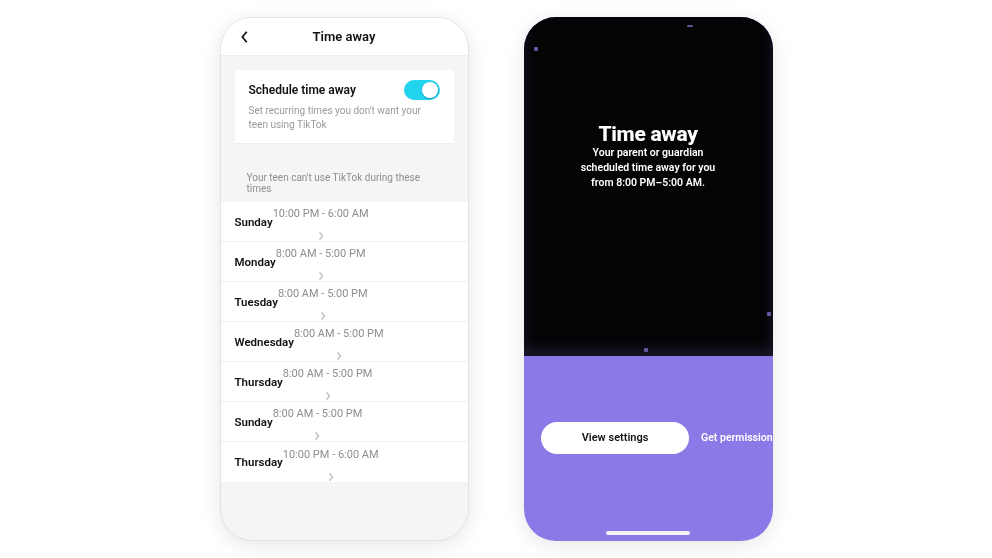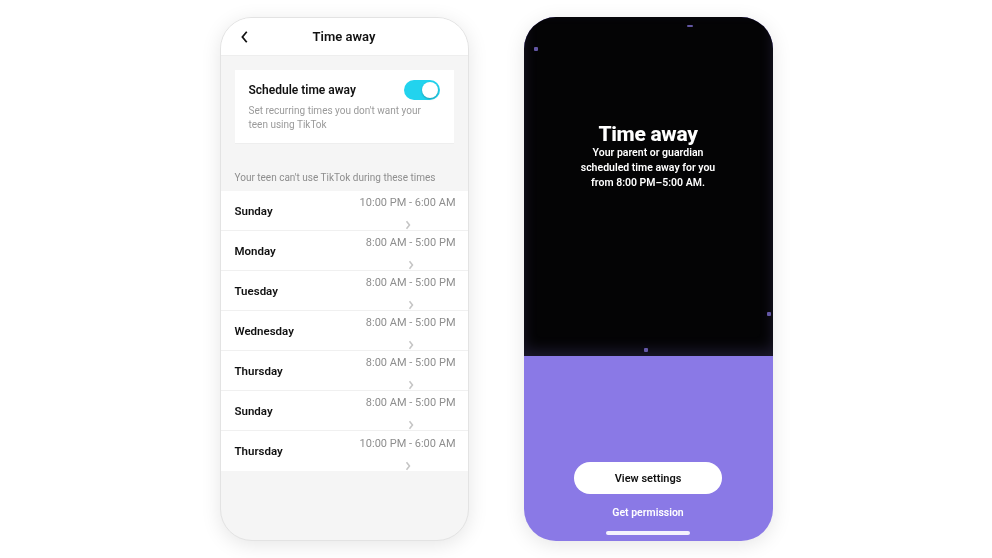--- a/index.html
+++ b/index.html
@@ -16,39 +16,39 @@
 
   .pl-card { background: #ffffff; margin: 14px; padding: 10px 14px 12px; border-bottom: 1px solid #eee; }
   .pl-card-top { display: flex; align-items: center; justify-content: space-between; }
   .pl-card-title { font-size: 12px; font-weight: 600; color: #111; }
   .pl-card-desc { font-size: 10px; color: #9a9a9a; margin-top: 4px; line-height: 1.35; max-width: 190px; }
 
   .toggle { width: 36px; height: 20px; border-radius: 20px; position: relative; cursor: pointer; }
   .toggle.on { background: #22d3ee; }
   .toggle .knob { position: absolute; width: 16px; height: 16px; border-radius: 50%; background: #ffffff; top: 2px; right: 2px; box-shadow: 0 1px 2px rgba(0,0,0,.25); }
 
-  .pl-section-h { font-size: 10px; color: #8e8e8e; padding: 14px 14px 8px; }
+  .pl-section-h { font-size: 10px; color: #8e8e8e; padding: 14px 26px 8px; }
 
   .pl-list { background: #ffffff; }
-  .pl-row { display: flex; align-items: center; justify-content: space-between; height: 40px; padding: 0 12px 0 14px; border-bottom: 1px solid #f0f0f0; cursor: pointer; }
+  .pl-row { display: flex; align-items: center; height: 40px; padding: 0 12px 0 14px; border-bottom: 1px solid #f0f0f0; cursor: pointer; }
   .pl-row:last-child { border-bottom: none; }
   .pl-day { font-size: 11.5px; font-weight: 600; color: #111; }
   .pl-right { display: flex; align-items: center; gap: 6px; flex-direction: column; }
   .pl-time { font-size: 11px; color: #8e8e8e; }
   .chev { width: 6px; height: 10px; }
   .chev svg { width: 6px; height: 10px; stroke: #c4c4c4; stroke-width: 2; fill: none; }
 
   
   .phone-right { background: #8a79e6; display: flex; flex-direction: column; }
   .pr-top { flex: 1; background: #040405; border-radius: 0; position: relative; display: flex; flex-direction: column; align-items: center; justify-content: center; padding: 0 24px; }
   .pr-top::after{ content:""; position:absolute; inset:0; box-shadow: inset 0 -6px 14px rgba(138,121,230,.18); pointer-events:none; }
   .pr-title { color: #ffffff; font-size: 21px; font-weight: 800; letter-spacing: -0.3px; margin-top: -60px; }
   .pr-desc { color: #ffffff; font-size: 10.5px; font-weight: 600; text-align: center; line-height: 1.4; }
 
-  .pr-bottom { height: 185px; display: flex; flex-direction: column; align-items: center; justify-content: flex-end; gap: 12px; padding-bottom: 22px; position:relative; }
+  .pr-bottom { height: 185px; display: flex; flex-direction: row; align-items: center; justify-content: flex-end; gap: 12px; padding-bottom: 22px; position:relative; }
   .pr-btn { width: 148px; height: 32px; border-radius: 20px; background: #ffffff; color: #111; font-size: 11px; font-weight: 600; display: flex; align-items: center; justify-content: center; cursor: pointer; }
   .pr-link { font-size: 10.5px; font-weight: 600; color: #ffffff; cursor: pointer; }
   .home-ind { position:absolute; bottom:6px; left:50%; transform:translateX(-50%); width:84px; height:4px; border-radius:3px; background:#ffffff; opacity:.9; }
 
   
   .accent-dot { position:absolute; width:4px; height:4px; background:#8a79e6; border-radius:1px; opacity:.7; }
 </style>
 </head>
 <body>
 

